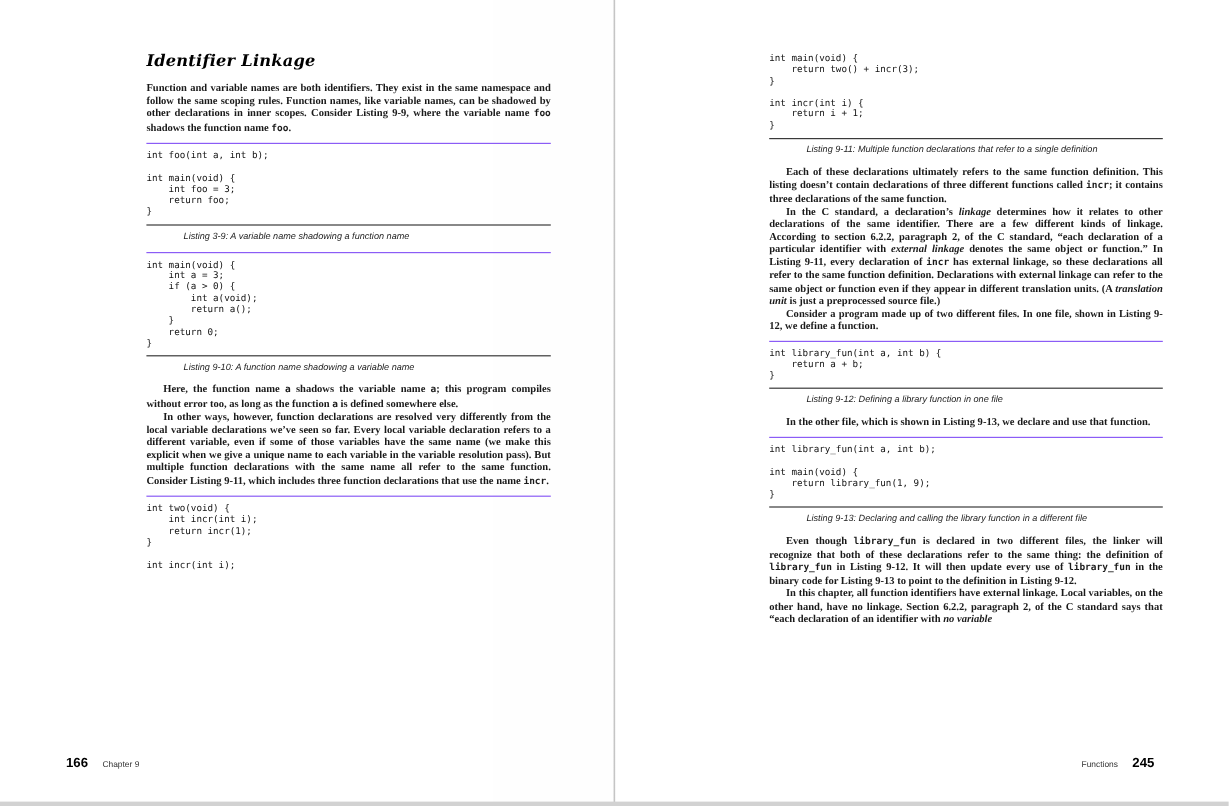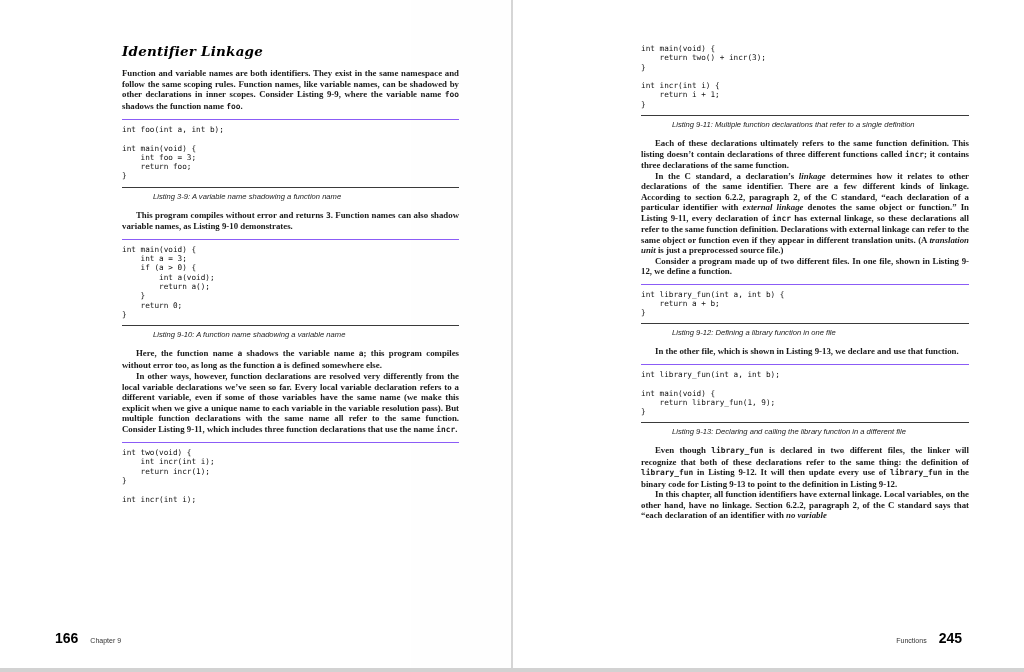--- a/index.html
+++ b/index.html
@@ -81,21 +81,21 @@
   .footer {
     position: absolute;
     top: 630px;
     font-family: "Liberation Sans", sans-serif;
     font-size: 7px;
     color: #333;
     white-space: nowrap;
   }
   .footer .pagenum {
     font-weight: bold;
-    font-size: 14px;
+    font-size: 11px;
     color: #000;
   }
   .footer-left { left: 55px; }
   .footer-left .sectionlabel { margin-left: 12px; }
   .footer-right { right: 62px; text-align: right; }
   .footer-right .sectionlabel { margin-right: 12px; }
 </style>
 </head>
 <body>
 
@@ -105,21 +105,20 @@
     <div class="column col-left">
       <h1 class="section-heading">Identifier Linkage</h1>
       <p class="body">Function and variable names are both identifiers. They exist in the same namespace and follow the same scoping rules. Function names, like variable names, can be shadowed by other declarations in inner scopes. Consider Listing 9-9, where the variable name <code>foo</code> shadows the function name <code>foo</code>.</p>
       <pre class="code">int foo(int a, int b);
 
 int main(void) {
     int foo = 3;
     return foo;
 }</pre>
       <p class="caption">Listing 3-9: A variable name shadowing a function name</p>
-      <p class="body indent">This program compiles without error and returns <code>3</code>. Function names can also shadow variable names, as Listing 9-10 demonstrates.</p>
       <pre class="code">int main(void) {
     int a = 3;
     if (a &gt; 0) {
         int a(void);
         return a();
     }
     return 0;
 }</pre>
       <p class="caption">Listing 9-10: A function name shadowing a variable name</p>
       <p class="body indent">Here, the function name <code>a</code> shadows the variable name <code>a</code>; this program compiles without error too, as long as the function <code>a</code> is defined somewhere else.</p>

